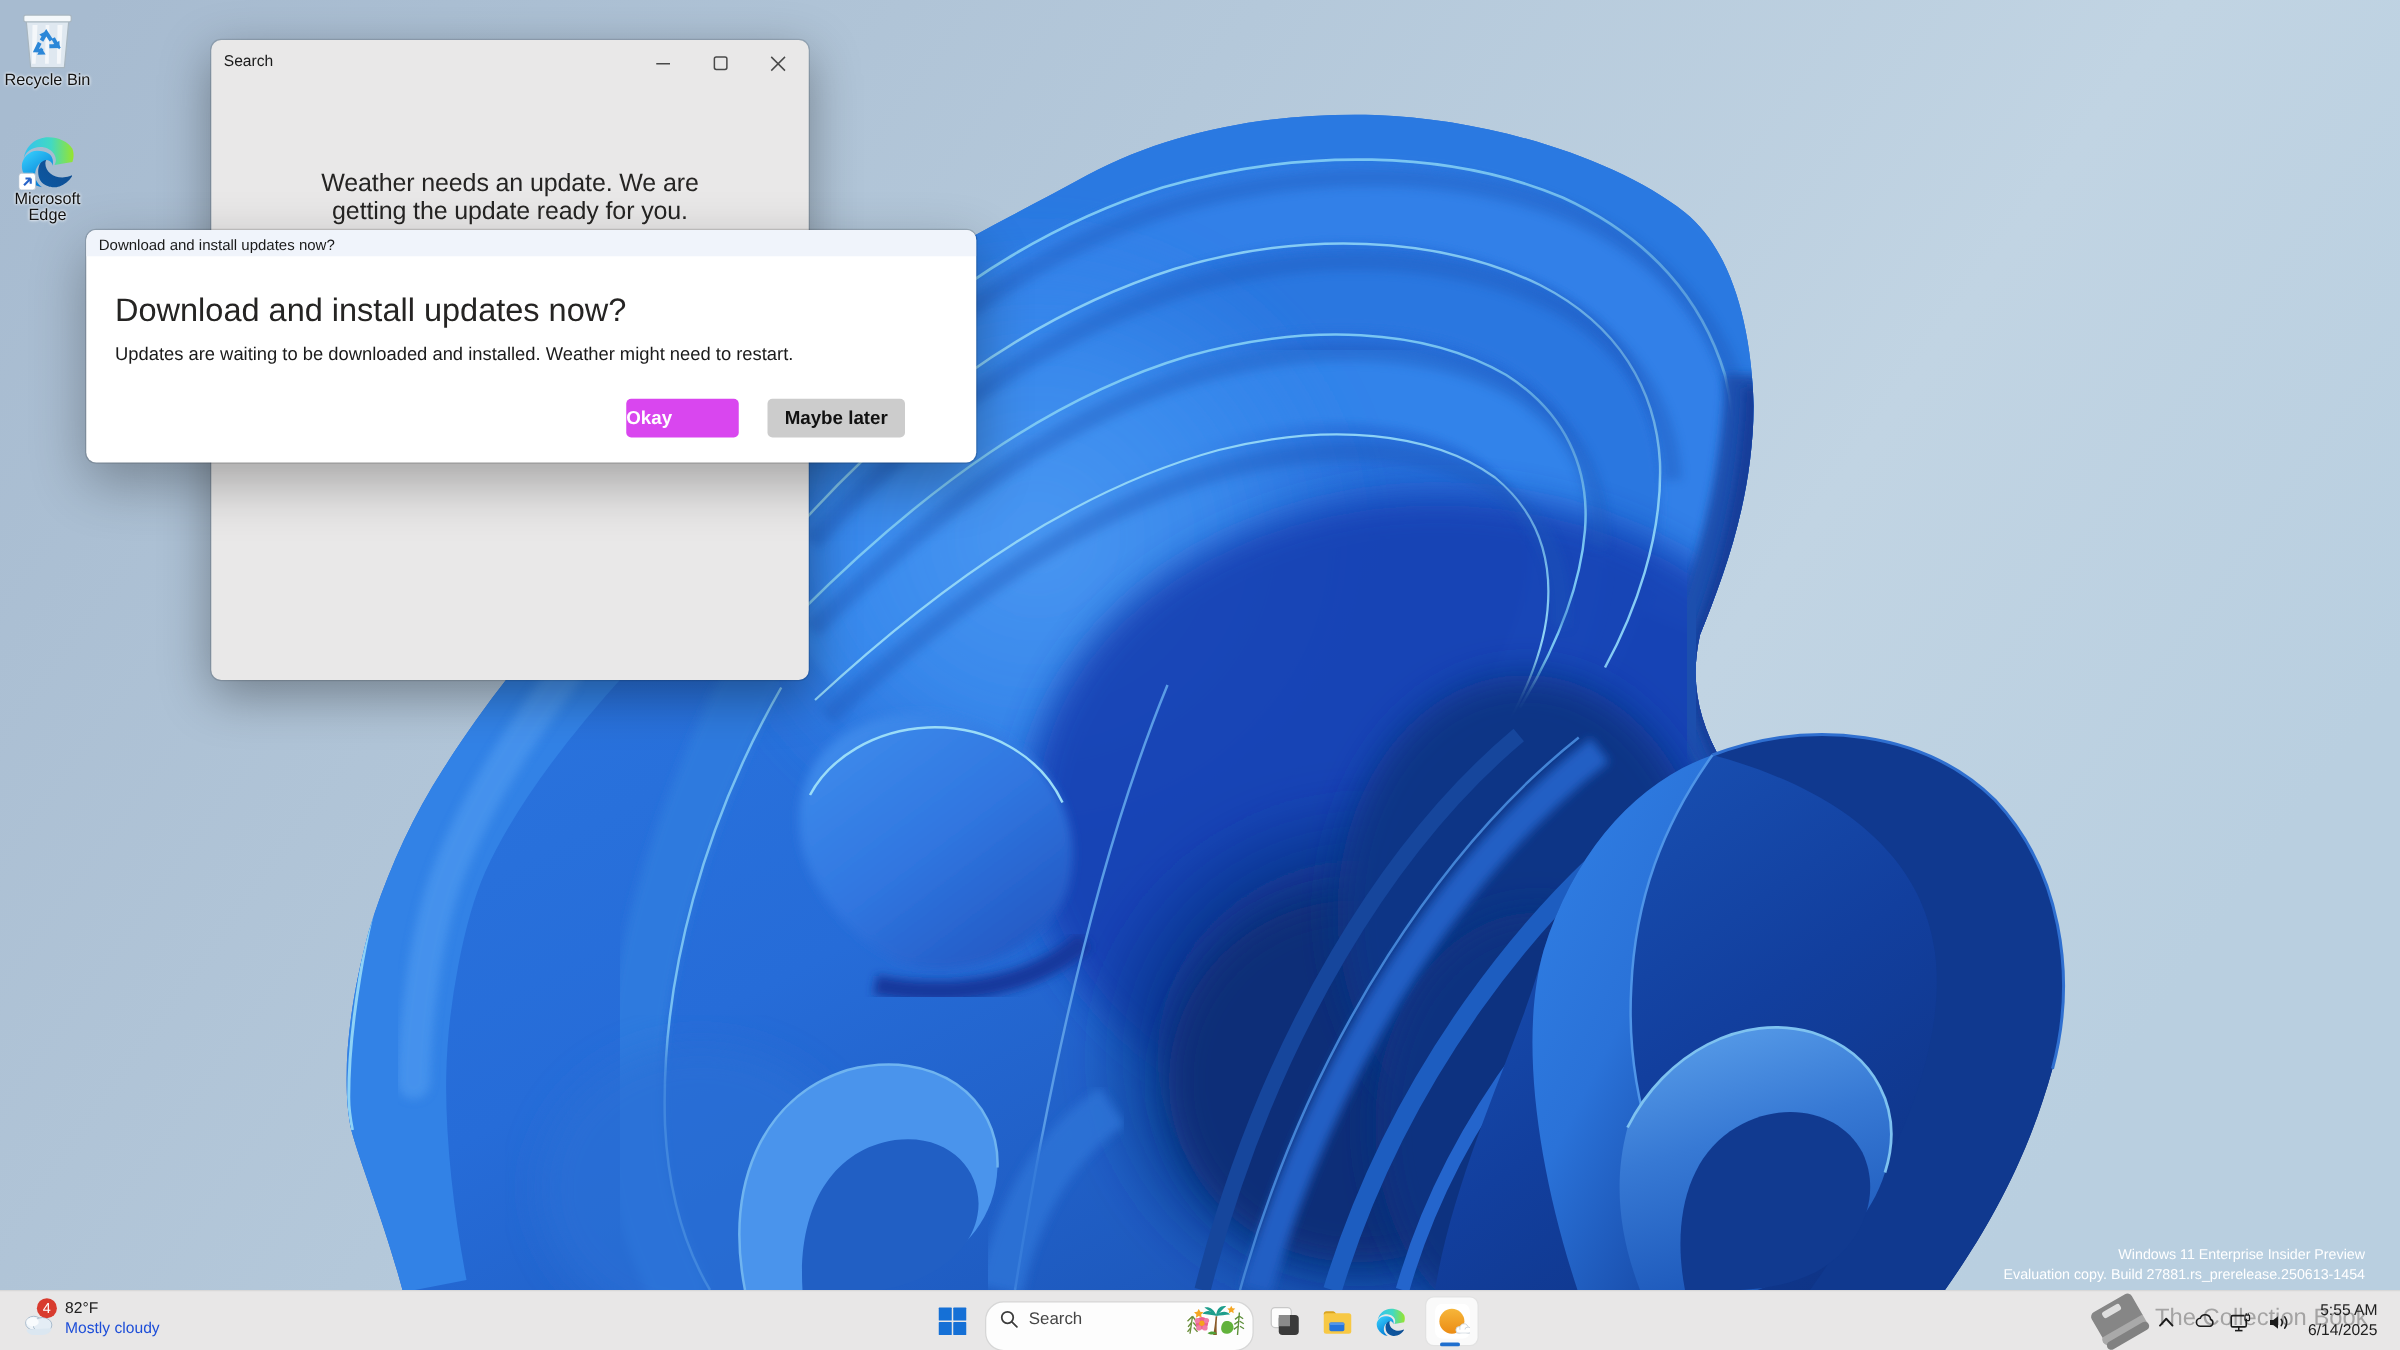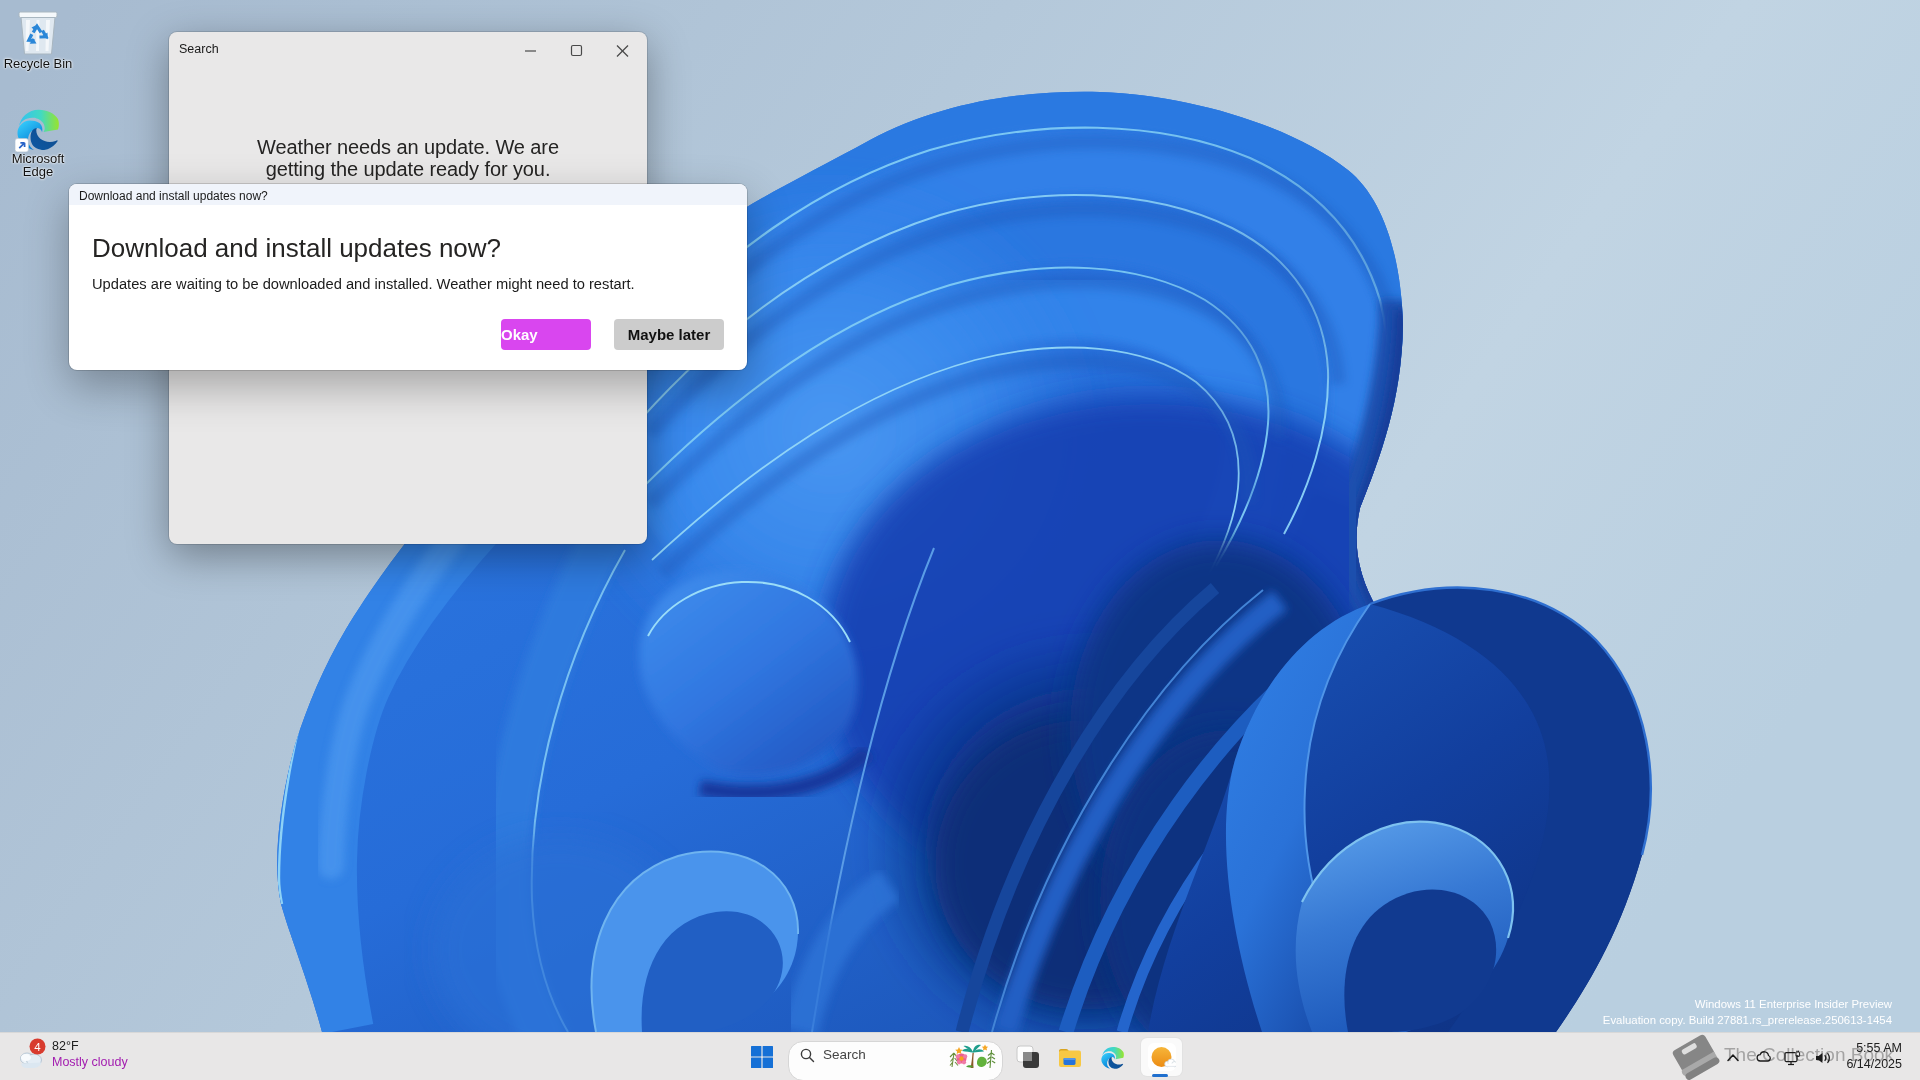--- a/index.html
+++ b/index.html
@@ -191,21 +191,21 @@
   <div style="position:absolute;left:10px;top:10px;font-size:12.5px;color:#1a1a1a;">Search</div>
   <svg style="position:absolute;right:12px;top:10px" width="120" height="18" viewBox="0 0 120 18">
     <line x1="10" y1="9" x2="21" y2="9" stroke="#494949" stroke-width="1.2"></line>
     <rect x="56.5" y="3.5" width="10" height="10" rx="1.5" fill="none" stroke="#494949" stroke-width="1.2"></rect>
     <line x1="102" y1="3.5" x2="113" y2="14.5" stroke="#494949" stroke-width="1.2"></line>
     <line x1="113" y1="3.5" x2="102" y2="14.5" stroke="#494949" stroke-width="1.2"></line>
   </svg>
   <div style="position:absolute;left:0;right:0;top:104px;text-align:center;font-size:20px;color:#252423;line-height:22px;letter-spacing:-0.1px;">Weather needs an update. We are<br>getting the update ready for you.</div>
 </div>
 
-<div class="abs" style="left:69px;top:184px;width:678px;height:186px;background:#ffffff;border-radius:8px;box-shadow:0 16px 44px rgba(0,0,0,0.3),0 0 0 1px rgba(0,0,0,0.14);overflow:hidden;">
+<div class="abs" style="left:69px;top:184px;width:678px;height:186px;background:#ffffff;border-radius:8px;box-shadow:0 16px 44px rgba(0,0,0,0.3),0 0 0 1px rgba(0,0,0,0.14);overflow:hidden;padding-left:34px;">
   <div style="position:absolute;left:0;top:0;right:0;height:21px;background:#f0f4fb;"></div>
   <div style="position:absolute;left:10px;top:5px;font-size:12px;color:#1a1a1a;">Download and install updates now?</div>
   <div style="position:absolute;left:23px;top:49px;font-size:26px;color:#252423;">Download and install updates now?</div>
   <div style="position:absolute;left:23px;top:92px;font-size:14.7px;color:#1b1b1b;">Updates are waiting to be downloaded and installed. Weather might need to restart.</div>
   <div style="position:absolute;left:432px;top:135px;width:90px;height:31px;background:#d946ef;border-radius:4px;color:#fff;font-size:15px;font-weight:bold;line-height:31px;">Okay</div>
   <div style="position:absolute;left:545px;top:135px;width:110px;height:31px;background:#cccccc;border-radius:4px;color:#111;font-size:15px;font-weight:bold;text-align:center;line-height:31px;">Maybe later</div>
 </div>
 
 <div class="abs" style="left:0;top:1032px;width:1920px;height:48px;background:#e8e7e7;border-top:1px solid #d8d8d8;box-sizing:border-box;"></div>
 
@@ -214,21 +214,21 @@
     <g>
       <ellipse cx="15" cy="22.5" rx="6.5" ry="5.5" fill="#eef4f9" stroke="#a9bccd" stroke-width="0.8"></ellipse>
       <ellipse cx="22" cy="24" rx="7.5" ry="6" fill="#e4edf5" stroke="#a9bccd" stroke-width="0.8"></ellipse>
       <path d="M 9,27.5 a 6,5.5 0 0 0 6,4.5 l 7,0 a 7.5,6 0 0 0 7.3,-5.5 z" fill="#dbe7f1"></path>
       <ellipse cx="14" cy="21.5" rx="5" ry="3.6" fill="#f8fbfd"></ellipse>
     </g>
     <circle cx="25.5" cy="10.5" r="8" fill="#d83b2e"></circle>
     <text x="25.5" y="14.6" font-size="11.5" fill="#fff" text-anchor="middle" font-family="Liberation Sans">4</text>
   </svg>
   <div style="position:absolute;left:40px;top:3px;font-size:12.5px;color:#202020;">82°F</div>
-  <div style="position:absolute;left:40px;top:19px;font-size:12.5px;color:#a21caf;">Mostly cloudy</div>
+  <div style="position:absolute;left:40px;top:19px;font-size:12.5px;color:#1d4ed8;">Mostly cloudy</div>
 </div>
 
 <div class="abs" style="left:748px;top:1038px;height:38px;">
 
   <svg width="24" height="24" viewBox="0 0 24 24" style="position:absolute;left:2px;top:7px;">
     <g fill="#1570d6">
       <rect x="1" y="1" width="10.4" height="10.4" rx="0.5"></rect>
       <rect x="12.6" y="1" width="10.4" height="10.4" rx="0.5"></rect>
       <rect x="1" y="12.6" width="10.4" height="10.4" rx="0.5"></rect>
       <rect x="12.6" y="12.6" width="10.4" height="10.4" rx="0.5"></rect>

